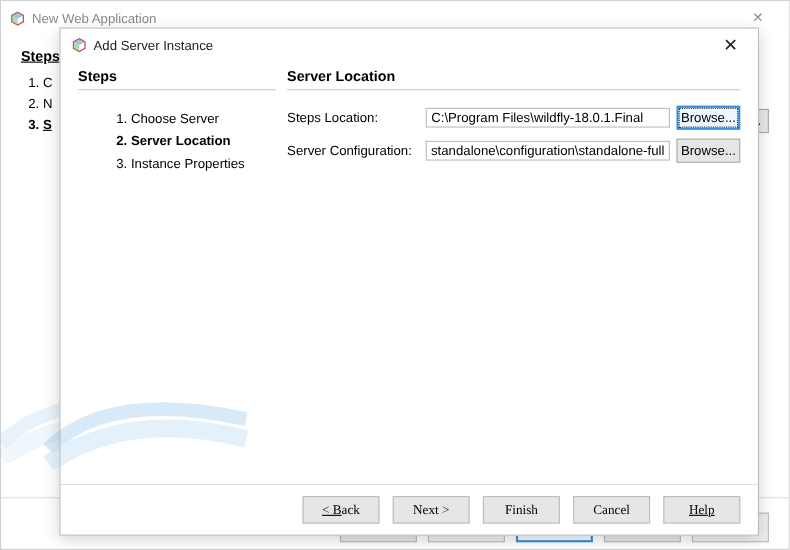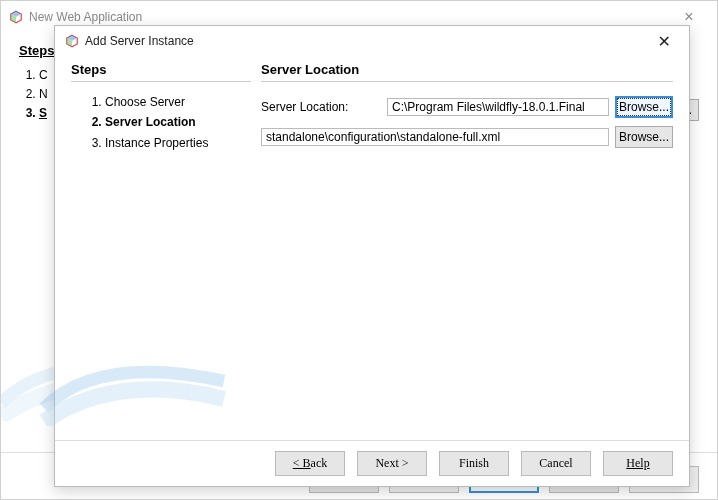--- a/index.html
+++ b/index.html
@@ -151,21 +151,21 @@
   .steps-heading {
     font-weight: bold;
     font-size: 13px;
     border-bottom: 1px solid #ccc;
     padding-bottom: 4px;
     margin-bottom: 10px;
   }
   .steps-list {
     list-style: decimal;
     padding-left: 32px;
-    margin: 2px;
+    margin: 16px;
     font-size: 12px;
     line-height: 1.7;
   }
   .steps-list li.current {
     font-weight: bold;
   }
   .inner-swoosh {
     position: absolute;
     left: -16px;
     bottom: 14px;
@@ -291,26 +291,27 @@
       <svg class="inner-swoosh" viewBox="0 0 200 100">
         <path d="M0,80 Q60,20 200,50" stroke="#7fb8e6" stroke-width="14" fill="none" opacity="0.6"></path>
         <path d="M0,95 Q80,40 200,70" stroke="#a8d0ee" stroke-width="18" fill="none" opacity="0.6"></path>
       </svg>
     </div>
 
     <div class="inner-right">
       <div class="section-heading">Server Location</div>
 
       <div class="form-row">
-        <div class="form-label">Server Location:</div>
+        <div class="form-label">Steps Location:</div>
         <input class="form-input" type="text" value="C:\Program Files\wildfly-18.0.1.Final" style="">
         <button class="browse-btn focus">Browse...</button>
       </div>
 
       <div class="form-row">
+        <div class="form-label">Server Configuration:</div>
         <input class="form-input" type="text" value="standalone\configuration\standalone-full.xml" style="">
         <button class="browse-btn">Browse...</button>
       </div>
     </div>
   </div>
 
   <div class="inner-footer">
     <button class="btn"><span class="ul">&lt; B</span>ack</button>
     <button class="btn"><span>Next &gt;</span></button>
     <button class="btn"><span>Finish</span></button>

